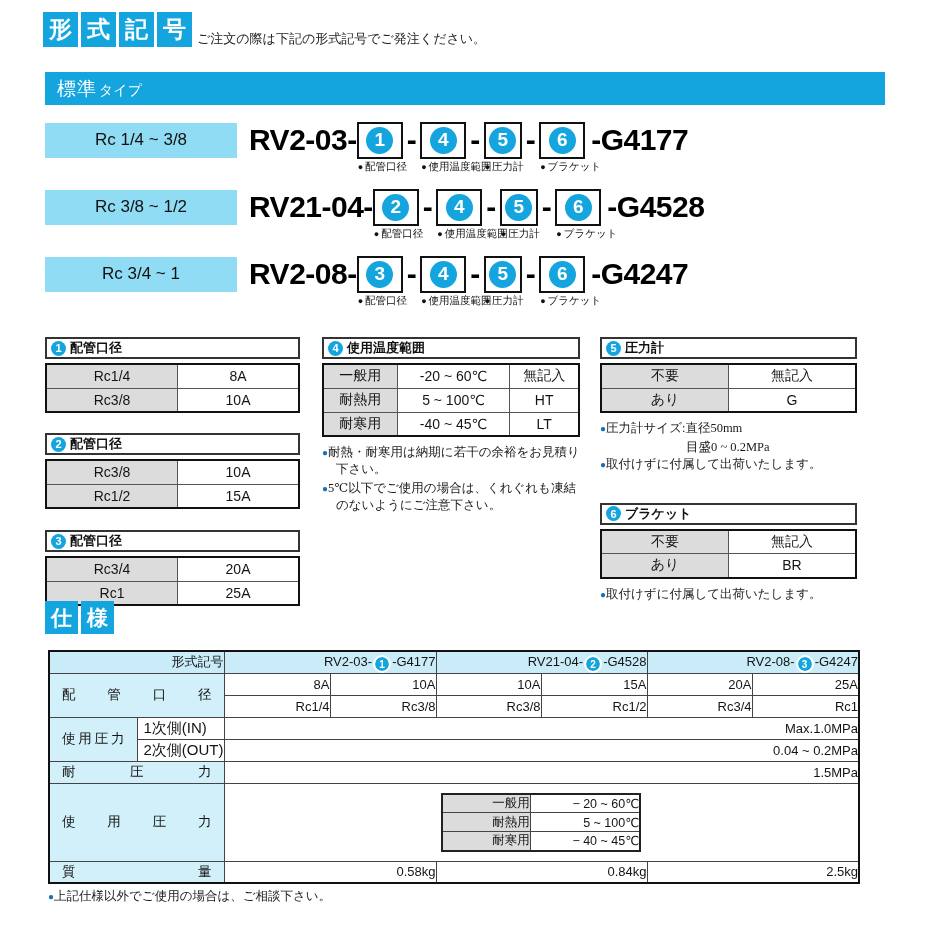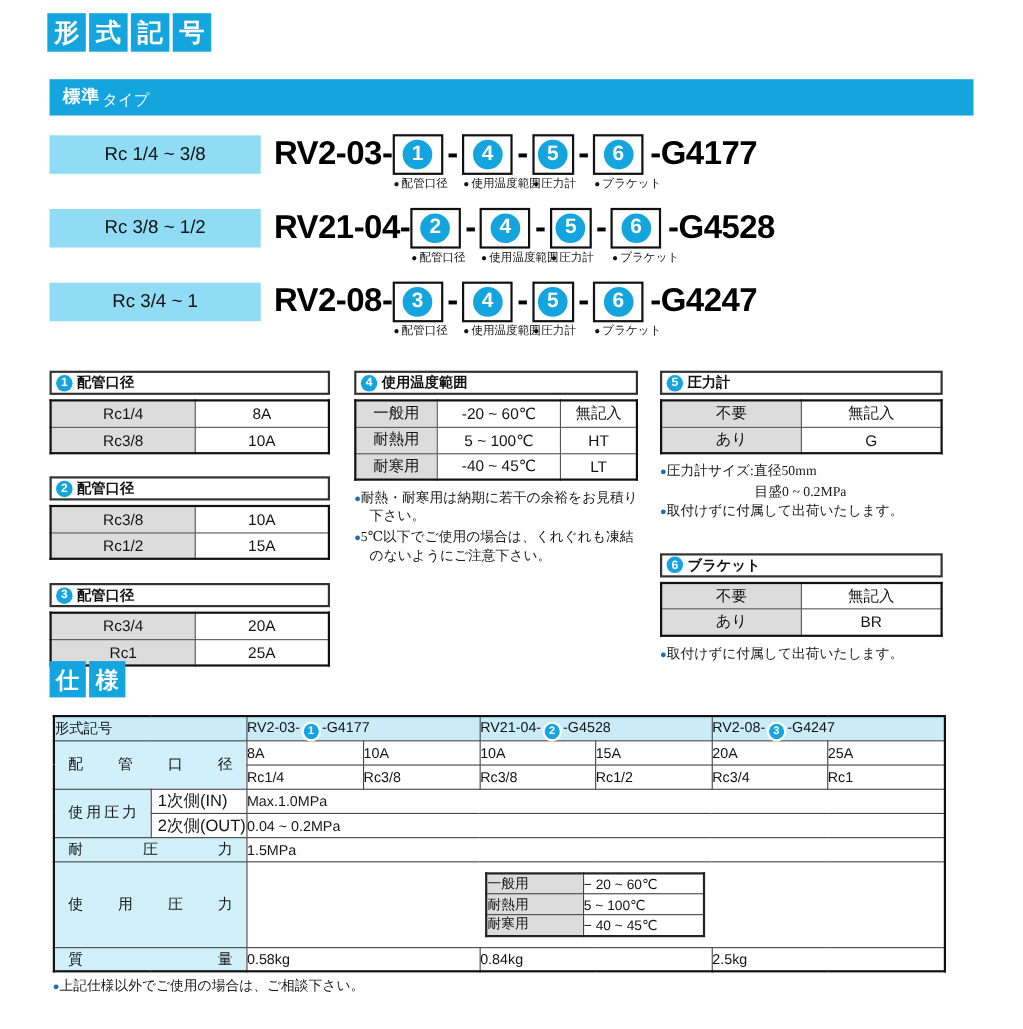--- a/index.html
+++ b/index.html
@@ -15,21 +15,21 @@
   #page{position:relative;width:930px;height:935px;background:#fff;overflow:hidden}
   .abs{position:absolute}
 
   
   .tchar{display:inline-flex;width:35px;height:35px;background:var(--accent);color:#fff;
          font-weight:bold;font-size:23px;align-items:center;justify-content:center;margin-right:3px}
   .subtitle{font-family:"Liberation Serif","DejaVu Serif",serif;font-size:13px;color:#222}
 
   
   .banner{background:var(--accent);color:#fff;width:840px;height:33px;display:flex;align-items:center;padding-left:12px}
-  .banner .b-main{font-size:16px;font-weight:bold;letter-spacing:1px}
+  .banner .b-main{font-size:19px;font-weight:normal;letter-spacing:1px}
   .banner .b-sub{font-size:14px;margin-left:2px;margin-top:4px}
 
   
   .mrow{position:absolute;left:45px;display:flex;align-items:center;height:40px;white-space:nowrap}
   .range{width:192px;height:35px;background:var(--range-bg);display:flex;align-items:center;justify-content:center;
          font-size:17px;color:#111;margin-right:12px;flex:none}
   .big{font-size:30px;font-weight:bold;letter-spacing:-0.5px;color:#000}
   .dash{margin:0 4px}
   .nbox{position:relative;display:inline-flex;width:46px;height:37px;border:2.5px solid #111;background:#fff;
         align-items:center;justify-content:center;flex:none}
@@ -49,21 +49,21 @@
   .opt-table{width:100%;border:2px solid #111}
   .opt-table td{border:1px solid #555;height:24px;text-align:center;font-size:14px;background:#fff}
   .opt-table td.key{background:var(--gray-cell)}
   .notes{margin-top:7px;font-family:"Liberation Serif","DejaVu Serif",serif;font-size:12.5px;line-height:1.35;color:#1a1a1a}
   .note{padding-left:14px;text-indent:-14px;margin-bottom:2px}
   .note .nb{color:#1d6fb5;font-size:10px}
   .note-cont{padding-left:86px}
 
   
   .spec-table{width:810px;border:2px solid #111}
-  .spec-table td{border:1px solid #444;font-size:13px;text-align:left;vertical-align:middle;background:#fff;height:22px}
+  .spec-table td{border:1px solid #444;font-size:13px;text-align:right;vertical-align:middle;background:#fff;height:22px}
   .spec-table td.lab{background:var(--spec-label-bg);font-size:13.5px;padding:0 12px;
         text-align:justify;text-align-last:justify}
   .spec-table td.shead{background:var(--spec-head-bg)}
   .spec-table td.sub{text-align:left;padding-left:6px;font-size:15px}
   .scircle{display:inline-flex;width:14px;height:14px;border-radius:50%;background:var(--accent);color:#fff;
         font-size:10px;font-weight:bold;align-items:center;justify-content:center;vertical-align:-2px;
         outline:2px solid #fff;margin:0 3px}
   .itable{width:200px;margin:0 auto;border:2px solid #222}
   .itable td{height:19px;font-size:12.5px;border:1px solid #444}
   .itable td.ikey{width:88px;background:var(--gray-cell)}
@@ -71,20 +71,21 @@
   .footnote .nb{color:#1d6fb5;font-size:10px}
 </style>
 </head>
 <body>
 
 <div id="page">
 
   <div class="abs" style="left:43px;top:12px">
     <span class="tchar">形</span><span class="tchar">式</span><span class="tchar">記</span><span class="tchar">号</span>
   </div>
+  <div class="abs subtitle" style="left:197px;top:30px">ご注文の際は下記の形式記号でご発注ください。</div>
 
   <div class="abs banner" style="left:45px;top:72px">
     <span class="b-main">標準</span>
     <span class="b-sub">タイプ</span>
   </div>
 
   <div class="mrow" style="top:120px">
     <div class="range">Rc 1/4 ~ 3/8</div>
     <span class="big">RV2-03-</span>
     <span class="nbox">

